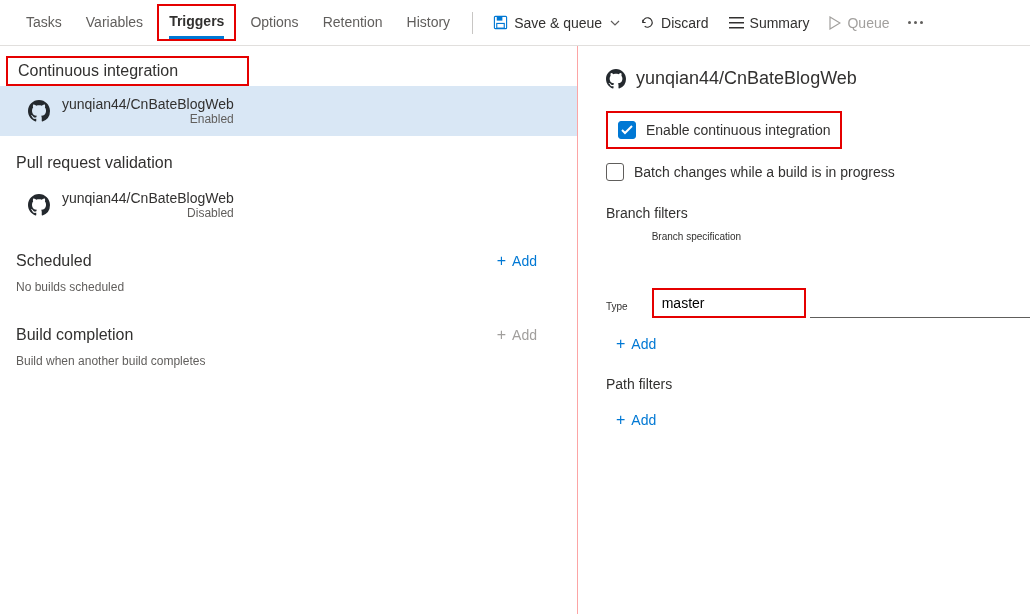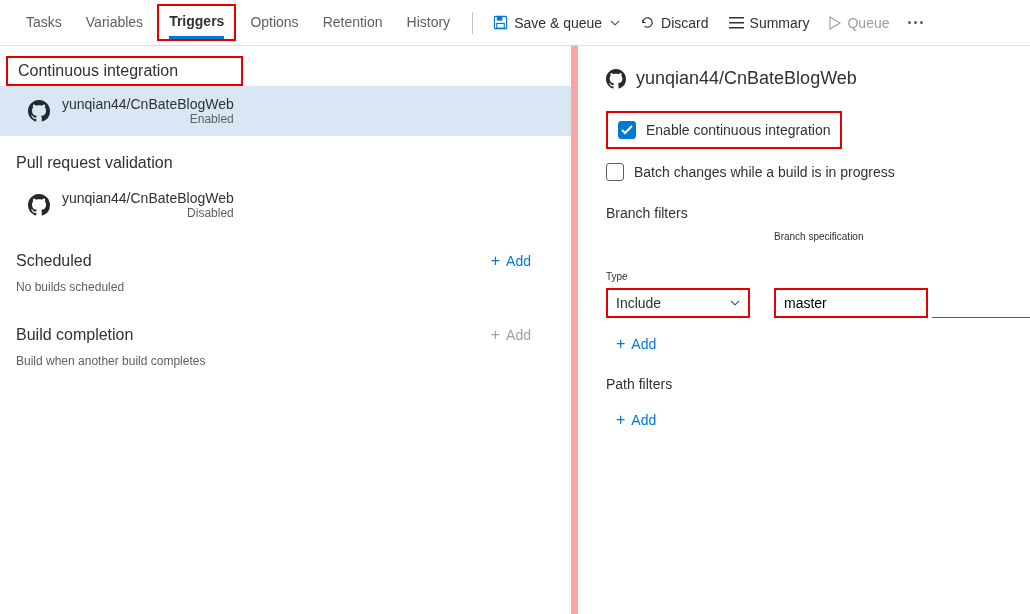--- a/index.html
+++ b/index.html
@@ -89,21 +89,21 @@
       border-radius: 50%;
       background: #605e5c;
     }
 
     .content {
       display: flex;
       height: calc(100% - 46px);
     }
     .left-panel {
       width: 578px;
-      border-right: 7px solid #fca5a5;
+      border-right: 1px solid #fca5a5;
       padding-top: 10px;
     }
     .right-panel {
       flex: 1;
       padding: 22px 0 0 28px;
     }
     .section-title {
       font-size: 16px;
       color: #323130;
       padding: 8px 16px 8px 16px;
@@ -389,26 +389,20 @@
     <div class="checkbox-row">
       <div class="cb-box"></div>
       <span class="cb-label">Batch changes while a build is in progress</span>
     </div>
 
     <div class="field-section">
       <h4>Branch filters</h4>
       <div class="field-row">
         <div class="field-col">
           <span class="field-label">Type</span>
-          <div class="select-box">
-            <span>Include</span>
-            <svg width="10" height="6" viewBox="0 0 10 6">
-                <path d="M1 1l4 4 4-4" stroke="#605e5c" stroke-width="1.2" fill="none"></path>
-              </svg>
-          </div>
         </div>
         <div class="field-col">
           <span class="field-label">Branch specification</span>
           <div class="input-box">
             <input type="text" value="master" style="">
           </div>
         </div>
         <div class="branch-line"></div>
       </div>
       <div class="add-btn">

